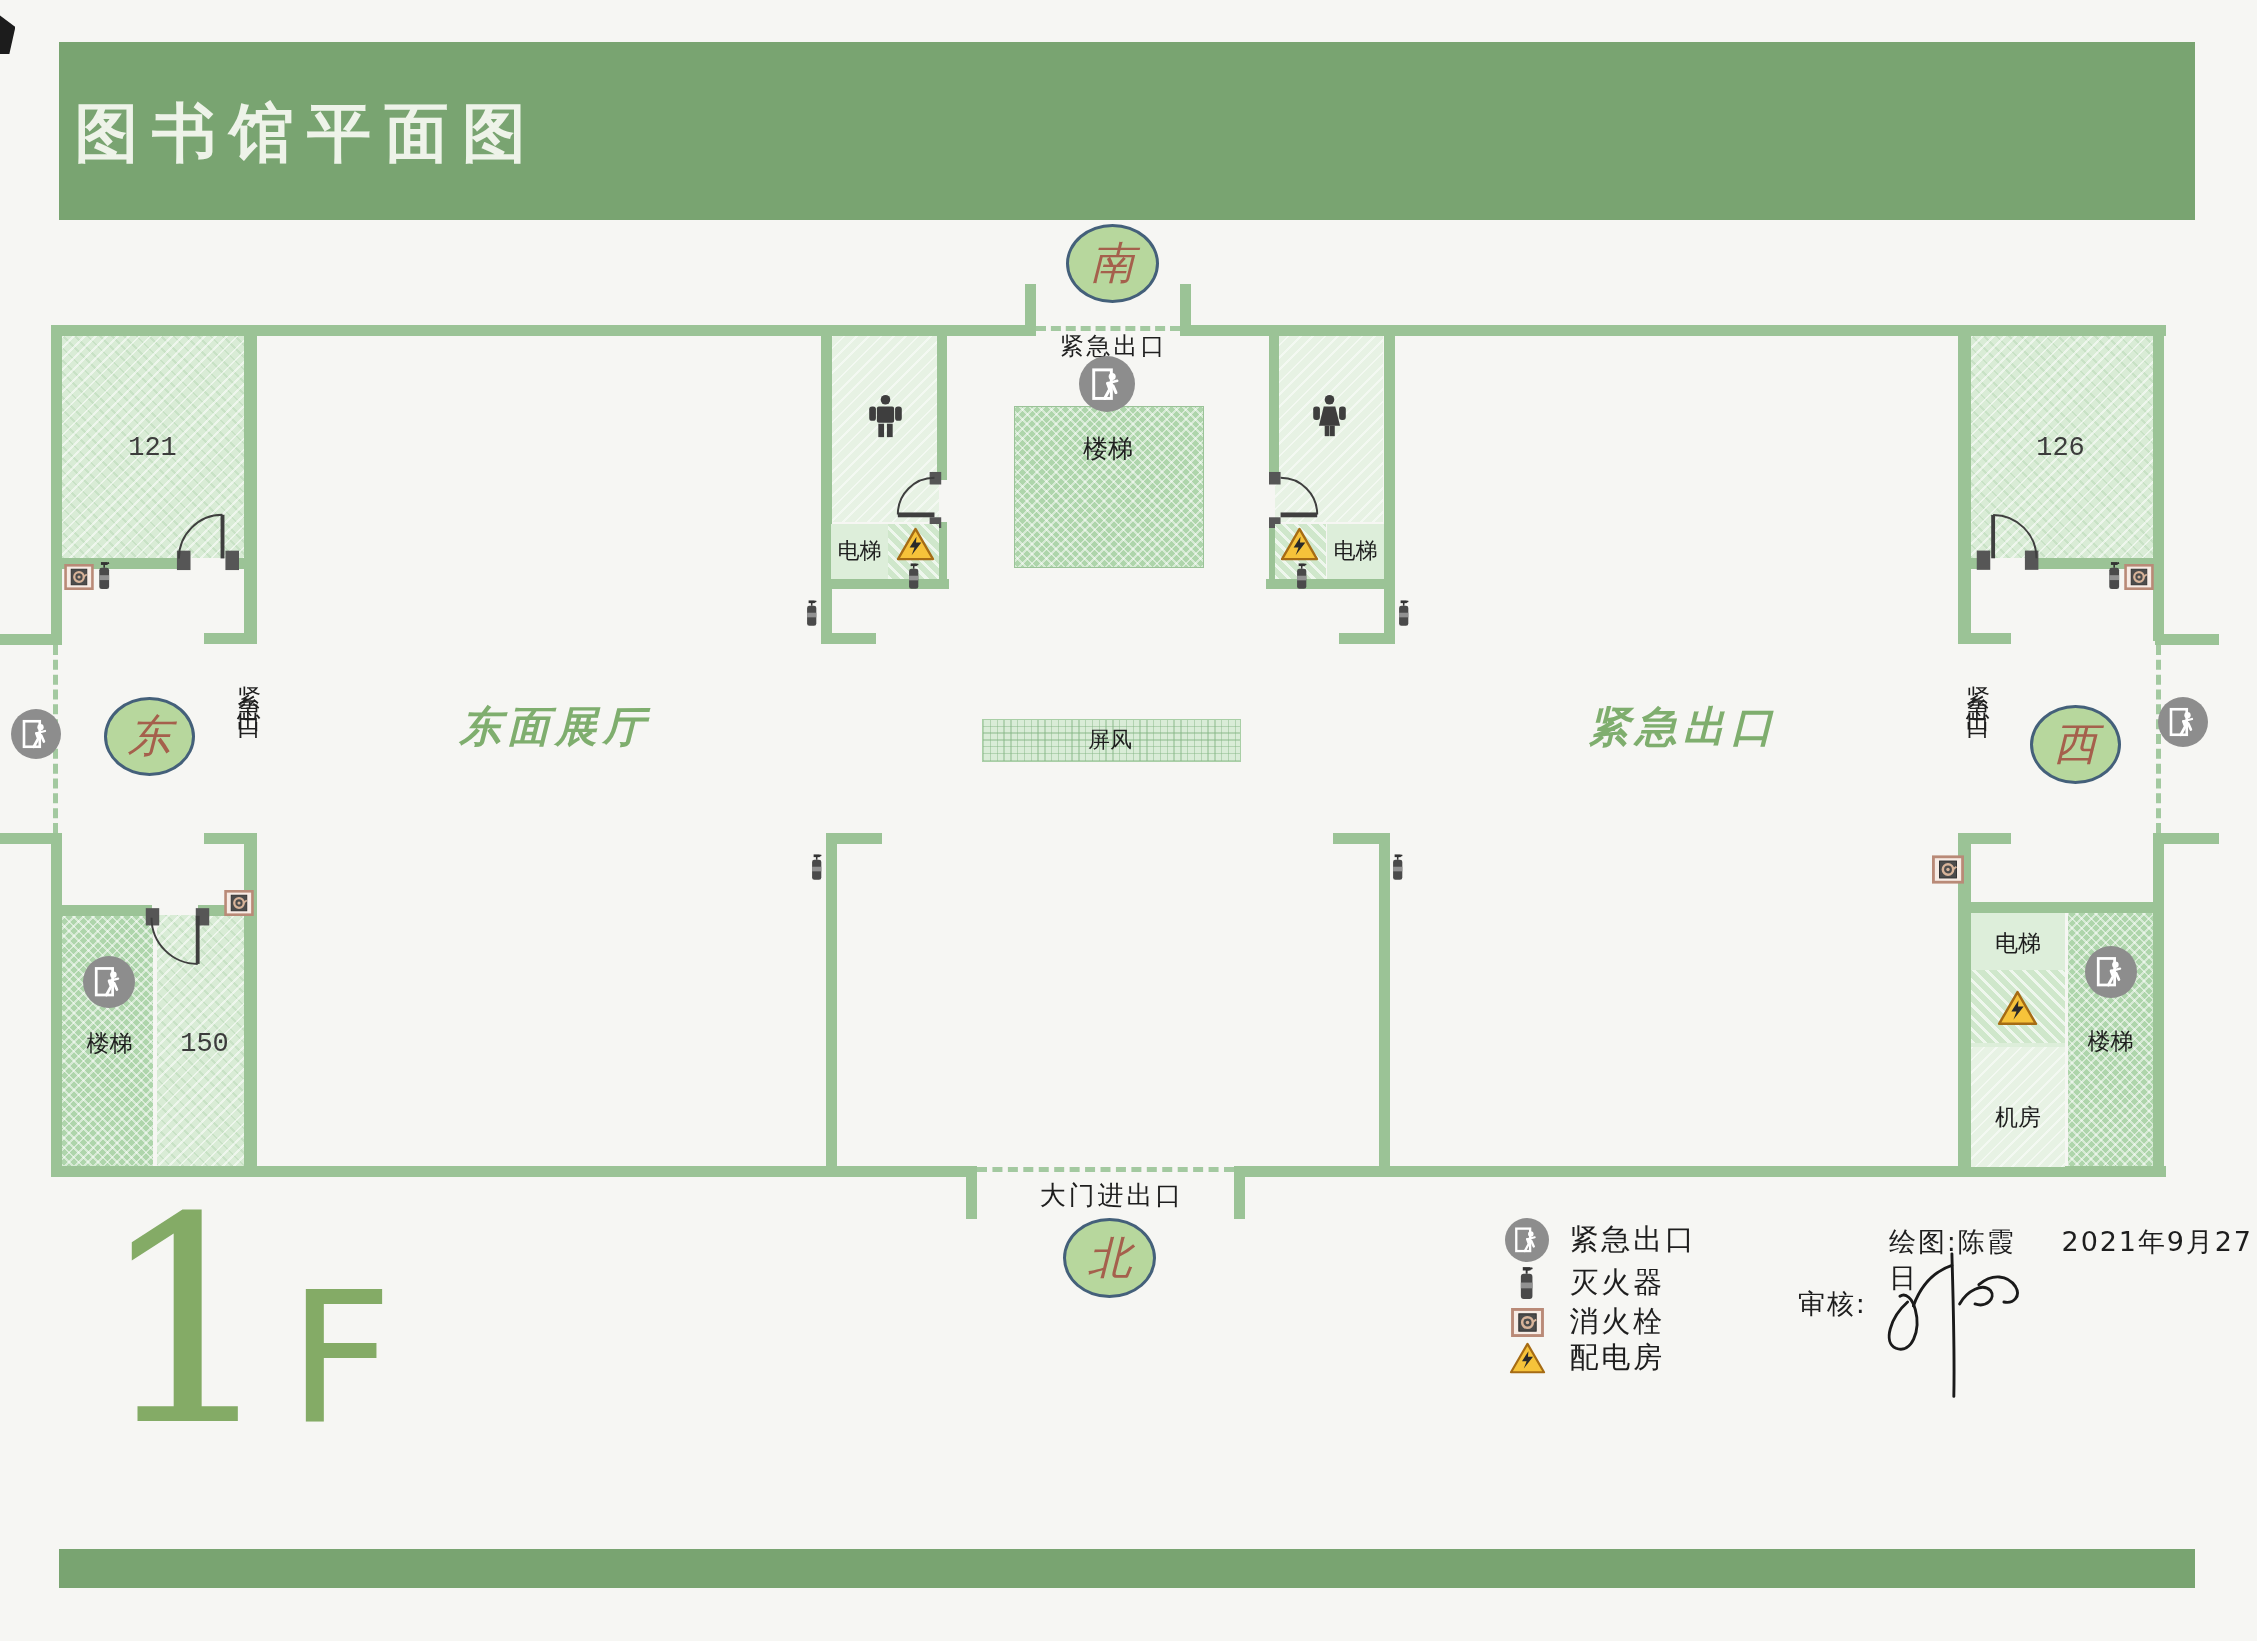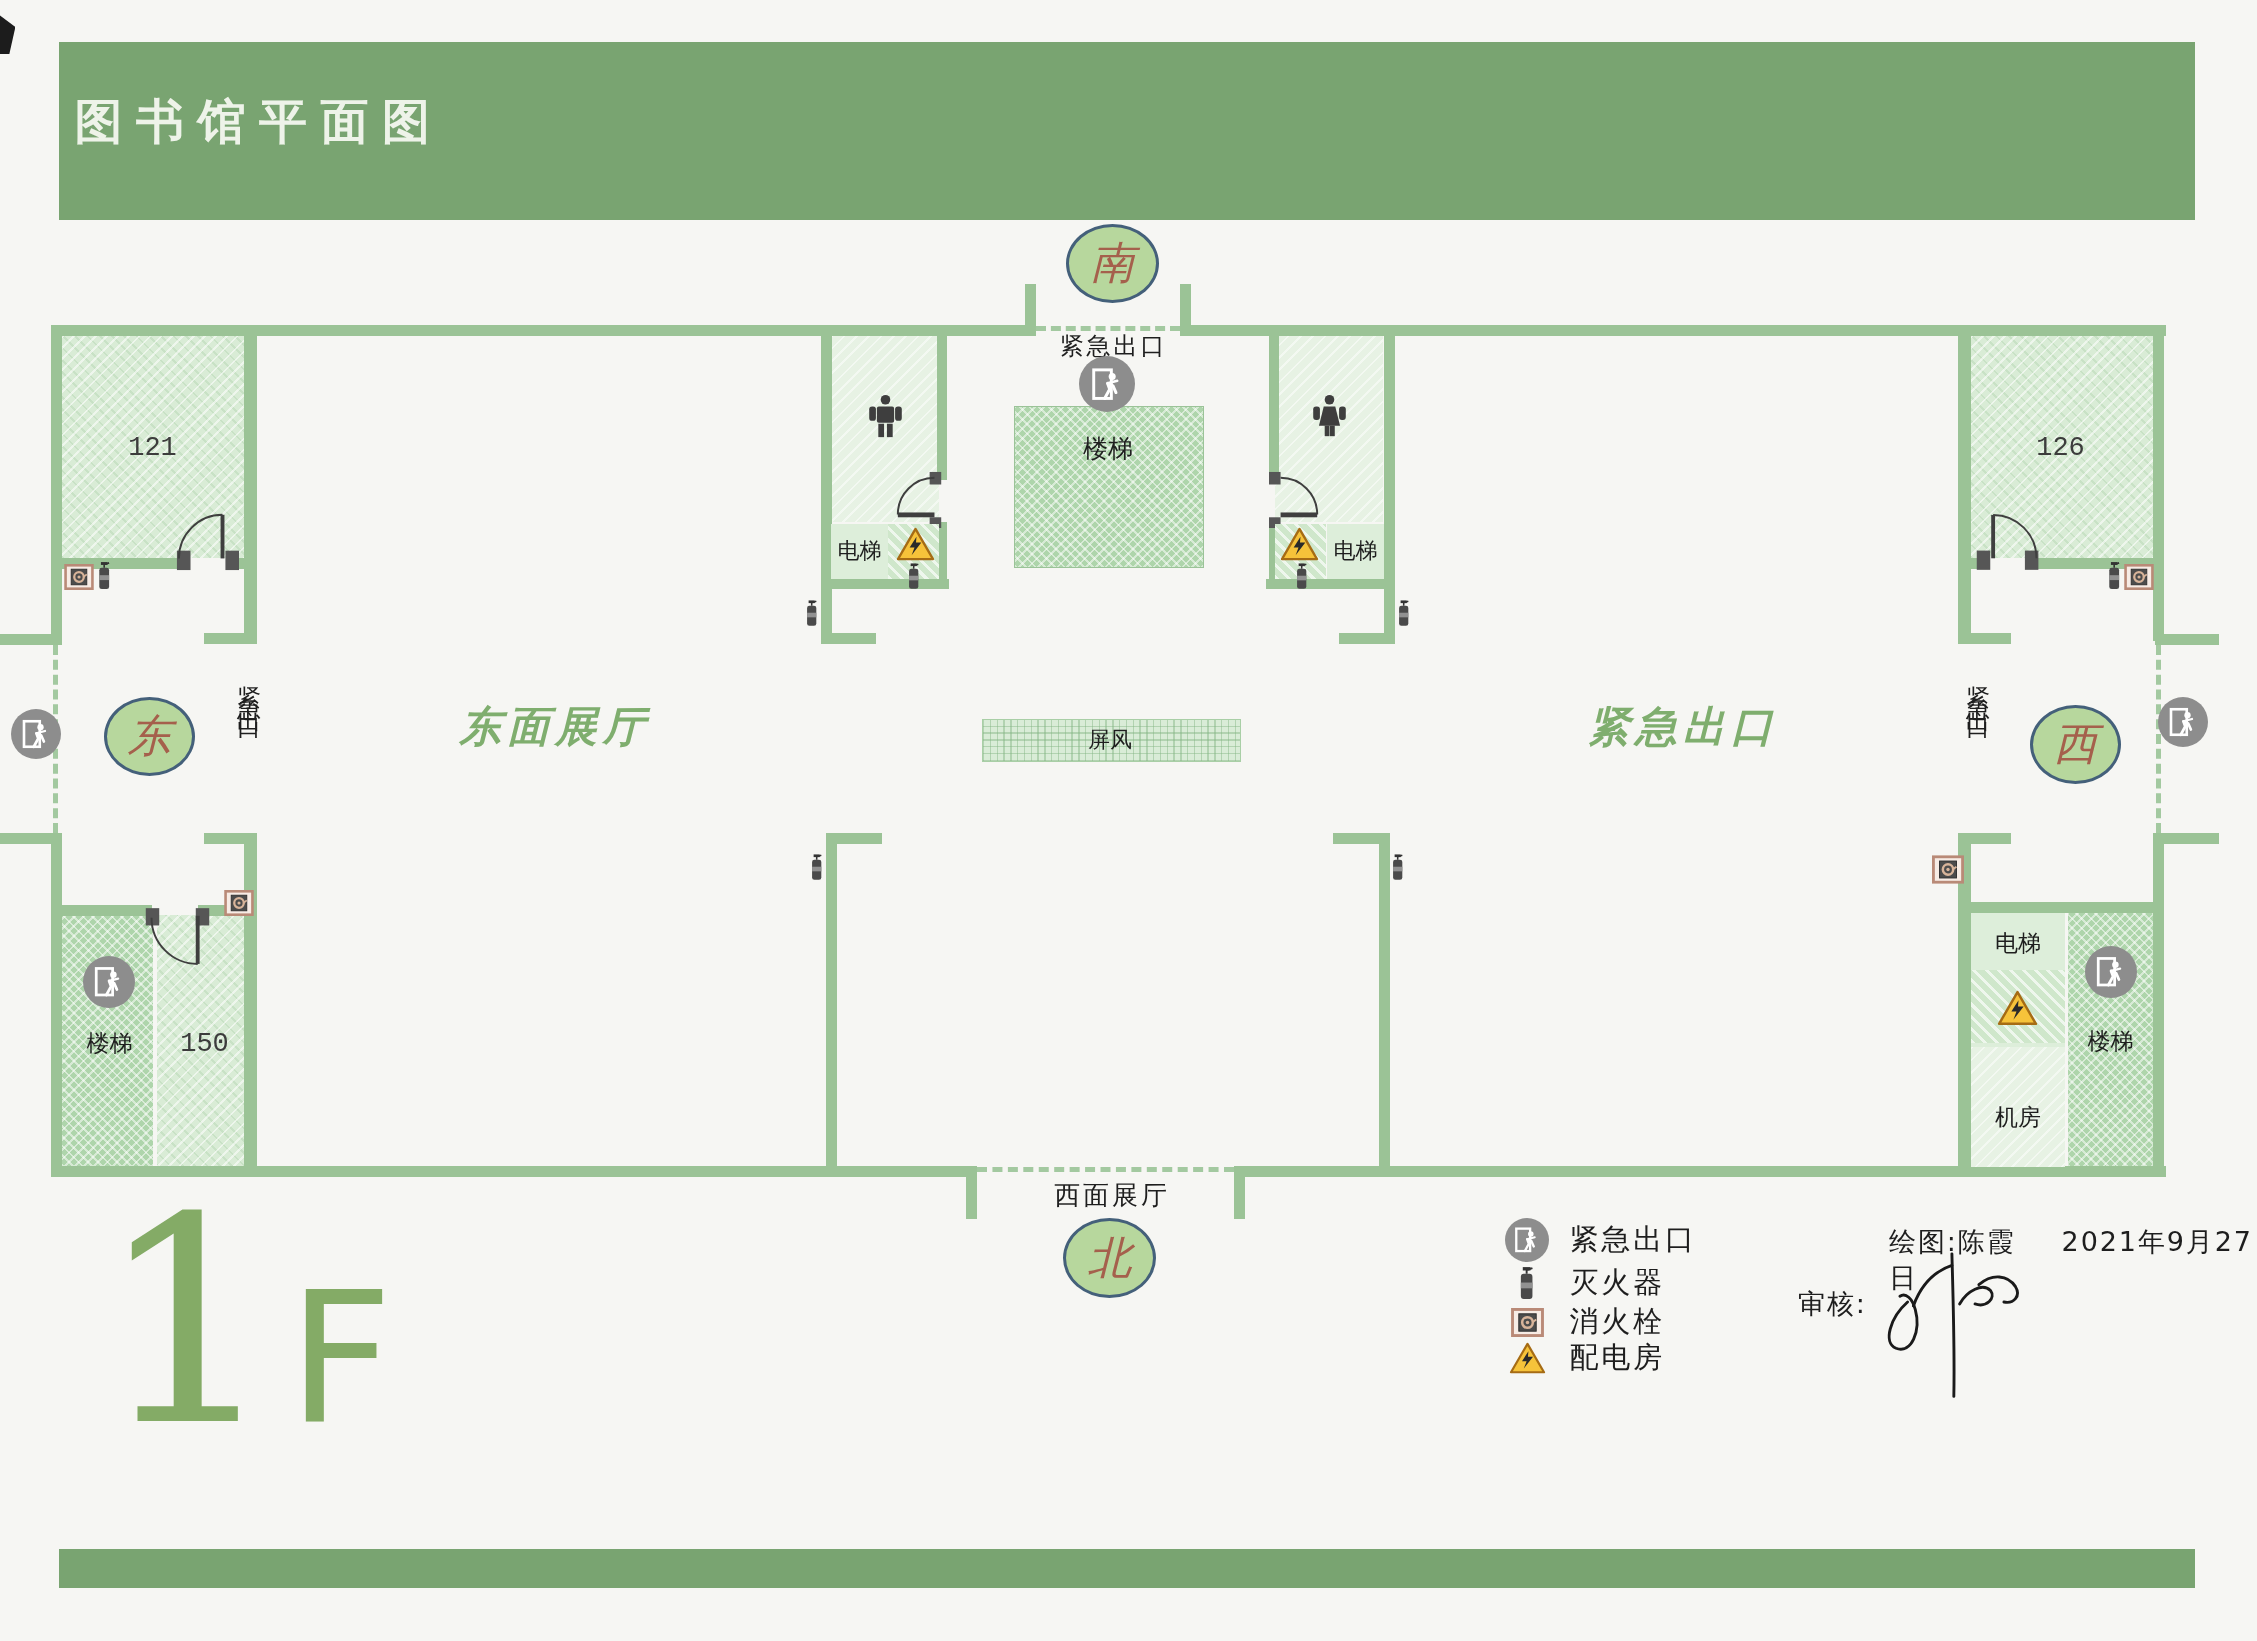--- a/index.html
+++ b/index.html
@@ -16,21 +16,21 @@
   .crosshatch{background-color:#aed5ab;
     background-image:repeating-linear-gradient(45deg,rgba(255,255,255,.5) 0 1.9px,transparent 1.9px 6.8px),
                      repeating-linear-gradient(-45deg,rgba(255,255,255,.5) 0 1.9px,transparent 1.9px 6.8px);}
   .hatch-warn{background-color:#cfe7cb;
     background-image:repeating-linear-gradient(45deg,rgba(255,255,255,.65) 0 2.9px,transparent 2.9px 8.7px);}
   .checker{background-color:#d9ecd7;
     background-image:repeating-linear-gradient(0deg,rgba(130,180,130,.45) 0 1.4px,transparent 1.4px 6.8px),
                      repeating-linear-gradient(90deg,rgba(130,180,130,.45) 0 1.4px,transparent 1.4px 6.8px);
     border:1px solid #a9cfa6;}
   .titlebar{position:absolute;left:59px;top:42px;width:2136px;height:178px;background:#79a471;}
-  .titlebar .t{position:absolute;left:15.4px;top:48px;font-size:48px;font-weight:600;letter-spacing:13.5px;color:#eef3e9;}
+  .titlebar .t{position:absolute;left:15.4px;top:48px;font-size:64px;font-weight:600;letter-spacing:13.5px;color:#eef3e9;}
   .footbar{position:absolute;left:59px;top:1549px;width:2136px;height:39px;background:#79a471;}
   .oval{position:absolute;border:3.9px solid #44607a;background:#b7d79d;border-radius:50%;
         display:flex;align-items:center;justify-content:center;
         font-family:"DejaVu Serif","Liberation Serif",serif;font-style:italic;
         font-size:44px;color:#a5604c;}
   .exit-circle{position:absolute;background:#8d8d8d;border-radius:50%;display:flex;align-items:center;justify-content:center;}
   .exit-circle svg{width:72%;height:72%;}
   .lbl{position:absolute;color:#1e1e1e;display:flex;align-items:center;justify-content:center;text-align:center;}
   .lbl-room{font-family:"Liberation Mono","DejaVu Sans Mono",monospace;font-size:27px;color:#3c3c3c;}
   .vtext{position:absolute;writing-mode:vertical-rl;text-orientation:upright;font-size:24px;color:#1e1e1e;letter-spacing:11.6px;}
@@ -290,21 +290,21 @@
 
 <div class="vtext" style="left:1962px;top:666px;height:154px;">紧急出口</div>
 <div class="oval" style="left:2030px;top:705px;width:85px;height:73px;">西</div>
 <div class="exit-circle" style="left:2158px;top:697px;width:50px;height:50px;">
     <svg viewBox="0 0 48 48">
       <use href="#sym-exit"></use>
     </svg>
   </div>
 
 <div class="oval" style="left:1066px;top:224px;width:87px;height:73px;">南</div>
-<div class="lbl" style="left:996px;top:1180px;width:232px;height:31px;font-size:26px;font-weight:500;letter-spacing:2.9px;">西面展厅</div>
+<div class="lbl" style="left:996px;top:1180px;width:232px;height:31px;font-size:26px;font-weight:500;letter-spacing:2.9px;">大门进出口</div>
 <div class="oval" style="left:1063px;top:1218px;width:87px;height:74px;">北</div>
 
 <div class="abs crosshatch" style="left:62px;top:915px;width:91px;height:251px;"></div>
 <div class="abs hatch-room" style="left:157px;top:915px;width:87px;height:251px;"></div>
 <div class="wall" style="left:62px;top:905px;width:90px;height:10.6px;"></div>
 <div class="wall" style="left:198px;top:905px;width:46px;height:10.6px;"></div>
 <svg class="abs" style="left:140px;top:903px;" width="75" height="68" viewBox="0 0 78 70">
   <rect x="6" y="5" width="14" height="18" fill="#565656"></rect>
   <rect x="58" y="5" width="14" height="18" fill="#565656"></rect>
   <rect x="58" y="13" width="4" height="50" fill="#3f3f3f"></rect>

